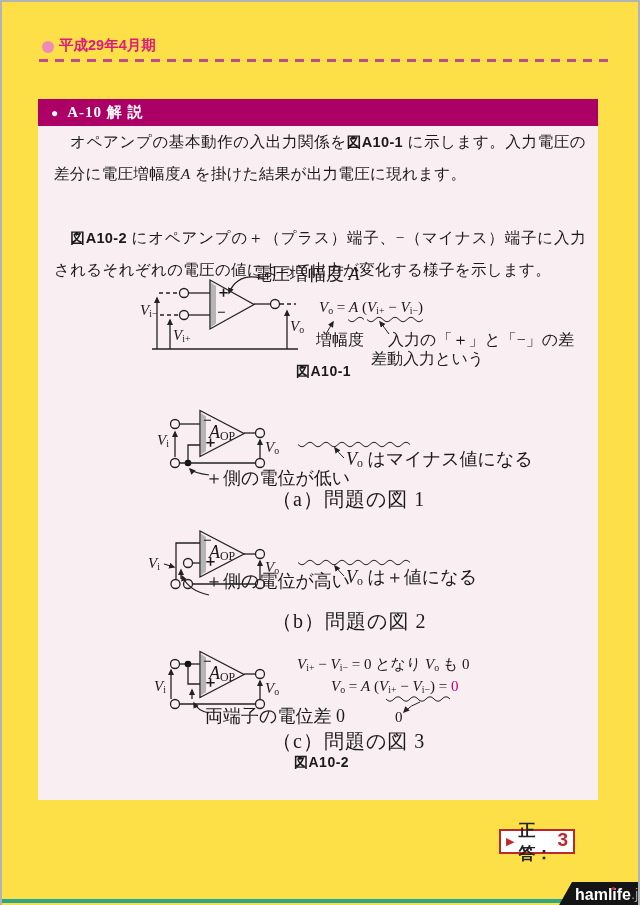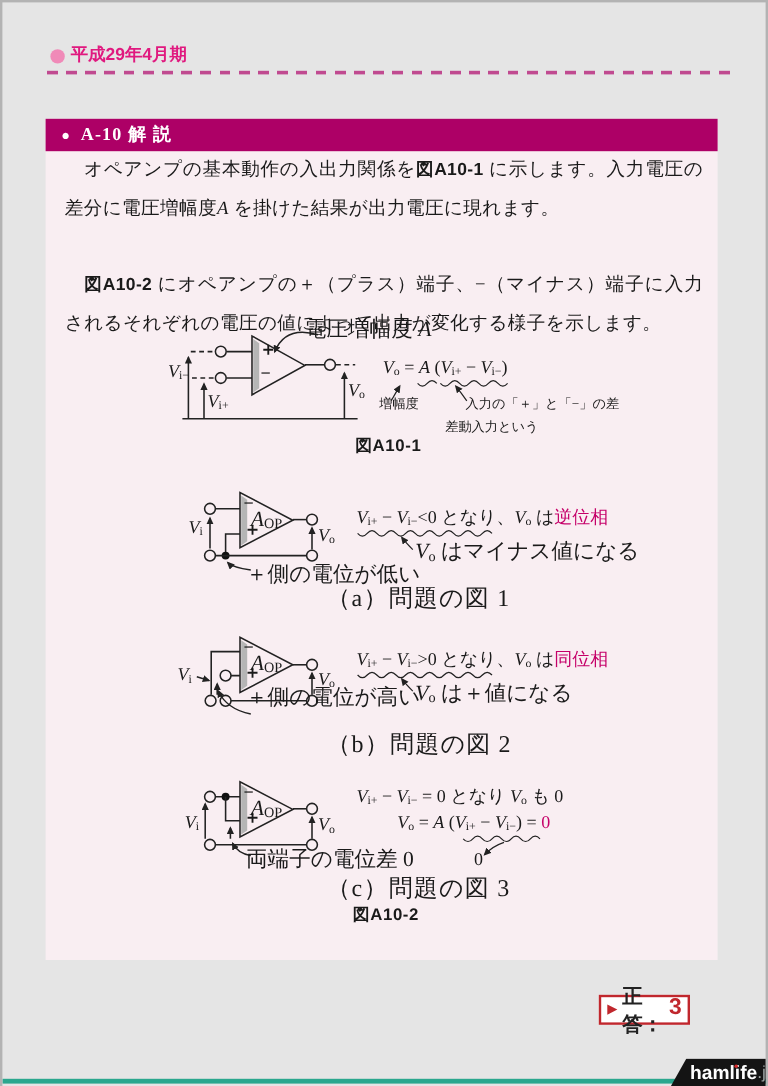--- a/index.html
+++ b/index.html
@@ -1,17 +1,17 @@
 <!DOCTYPE html>
 <html><head>
 <meta charset="utf-8">
 <style>
   html,body{margin:0;padding:0;background:#ffffff;}
   .page{
-    position:relative;width:640px;height:905px;background:#e5e5e5;
+    position:relative;width:640px;height:905px;background:#fde047;
     font-family:"Liberation Serif","DejaVu Serif",serif;color:#1a1a1a;
     overflow:hidden;border:2px solid #b3b3b3;border-bottom:none;box-sizing:border-box;
   }
   .abs{position:absolute;}
   .sans{font-family:"Liberation Sans","DejaVu Sans",sans-serif;}
 
   
   span.i{font-style:italic;font-family:"Liberation Serif","DejaVu Serif",serif;}
   span.b{font-size:0.66em;vertical-align:-0.18em;letter-spacing:0;}
   span.acc{color:#c50069;}
@@ -28,21 +28,21 @@
   .banner .bdot{font-size:12px;line-height:1;}
   .banner .btitle{font-size:15px;font-weight:bold;letter-spacing:1px;}
 
   .para{position:absolute;left:16px;width:532px;font-size:15.5px;line-height:32px;
     text-align:justify;letter-spacing:0.3px;}
   .p1{top:27px;}
   .p2{top:123px;}
 
   .lbl{position:absolute;font-size:15px;line-height:1.15;white-space:nowrap;}
   .sm{font-size:18px;}
-  .xs{font-size:11px;}
+  .xs{font-size:16px;}
   .cap{font-size:20px;letter-spacing:1px;}
   .figcap{font-family:"Liberation Sans","DejaVu Sans",sans-serif;font-weight:bold;font-size:14px;letter-spacing:0.5px;}
   .opsym{font-size:15px;font-weight:bold;line-height:1;}
 
   svg.wires{position:absolute;left:0;top:0;pointer-events:none;}
   svg.wires *{vector-effect:non-scaling-stroke;}
 
   .ansbox{left:497px;top:827px;width:76px;height:25px;background:#ffffff;
     border:2px solid #c0272d;box-sizing:border-box;display:flex;align-items:center;
     gap:4px;padding:0 5px;}
@@ -178,31 +178,29 @@
   <span class="lbl xs" style="left:357px;top:329px;margin-left:29px;">入力の「＋」と「−」の差</span>
   <span class="lbl xs" style="left:369px;top:348px;">差動入力という</span>
   <span class="lbl figcap" style="left:294px;top:361px;">図A10-1</span>
 
   <span class="lbl opsym" style="left:201px;top:411px;">−</span>
   <span class="lbl opsym" style="left:201px;top:433px;">＋</span>
   <span class="lbl sm" style="left:207px;top:420px;"><span class="i">A</span><span class="b">OP</span></span>
   <span class="lbl" style="left:155px;top:430px;"><span class="i">V</span><span class="b">i</span></span>
   <span class="lbl" style="left:263px;top:437px;"><span class="i">V</span><span class="b">o</span></span>
   <span class="lbl sm" style="left:203px;top:466px;">＋側の電位が低い</span>
-  <span class="lbl" style="left:295px;top:422px;"><span class="i">V</span><span class="b">i+</span><span> − </span><span class="i">V</span><span class="b">i−</span><span>&lt;0 となり、</span><span class="i">V</span><span class="b">o</span><span> は</span><span class="acc">逆位相</span></span>
   <span class="lbl sm" style="left:344px;top:447px;"><span class="i">V</span><span class="b">o</span><span> はマイナス値になる</span></span>
   <span class="lbl cap" style="left:270px;top:486px;">（a）問題の図 1</span>
 
   <span class="lbl opsym" style="left:201px;top:531px;">−</span>
   <span class="lbl opsym" style="left:201px;top:552px;">＋</span>
   <span class="lbl sm" style="left:207px;top:540px;"><span class="i">A</span><span class="b">OP</span></span>
   <span class="lbl" style="left:146px;top:553px;"><span class="i">V</span><span class="b">i</span></span>
   <span class="lbl" style="left:263px;top:557px;"><span class="i">V</span><span class="b">o</span></span>
   <span class="lbl sm" style="left:203px;top:569px;">＋側の電位が高い</span>
-  <span class="lbl" style="left:295px;top:540px;"><span class="i">V</span><span class="b">i+</span><span> − </span><span class="i">V</span><span class="b">i−</span><span>&gt;0 となり、</span><span class="i">V</span><span class="b">o</span><span> は</span><span class="acc">同位相</span></span>
   <span class="lbl sm" style="left:344px;top:565px;"><span class="i">V</span><span class="b">o</span><span> は＋値になる</span></span>
   <span class="lbl cap" style="left:270px;top:608px;">（b）問題の図 2</span>
 
   <span class="lbl opsym" style="left:201px;top:652px;">−</span>
   <span class="lbl opsym" style="left:201px;top:673px;">＋</span>
   <span class="lbl sm" style="left:207px;top:661px;"><span class="i">A</span><span class="b">OP</span></span>
   <span class="lbl" style="left:152px;top:676px;"><span class="i">V</span><span class="b">i</span></span>
   <span class="lbl" style="left:263px;top:678px;"><span class="i">V</span><span class="b">o</span></span>
   <span class="lbl sm" style="left:203px;top:704px;">両端子の電位差 0</span>
   <span class="lbl" style="left:295px;top:654px;"><span class="i">V</span><span class="b">i+</span><span> − </span><span class="i">V</span><span class="b">i−</span><span> = 0 となり </span><span class="i">V</span><span class="b">o</span><span> も 0</span></span>

